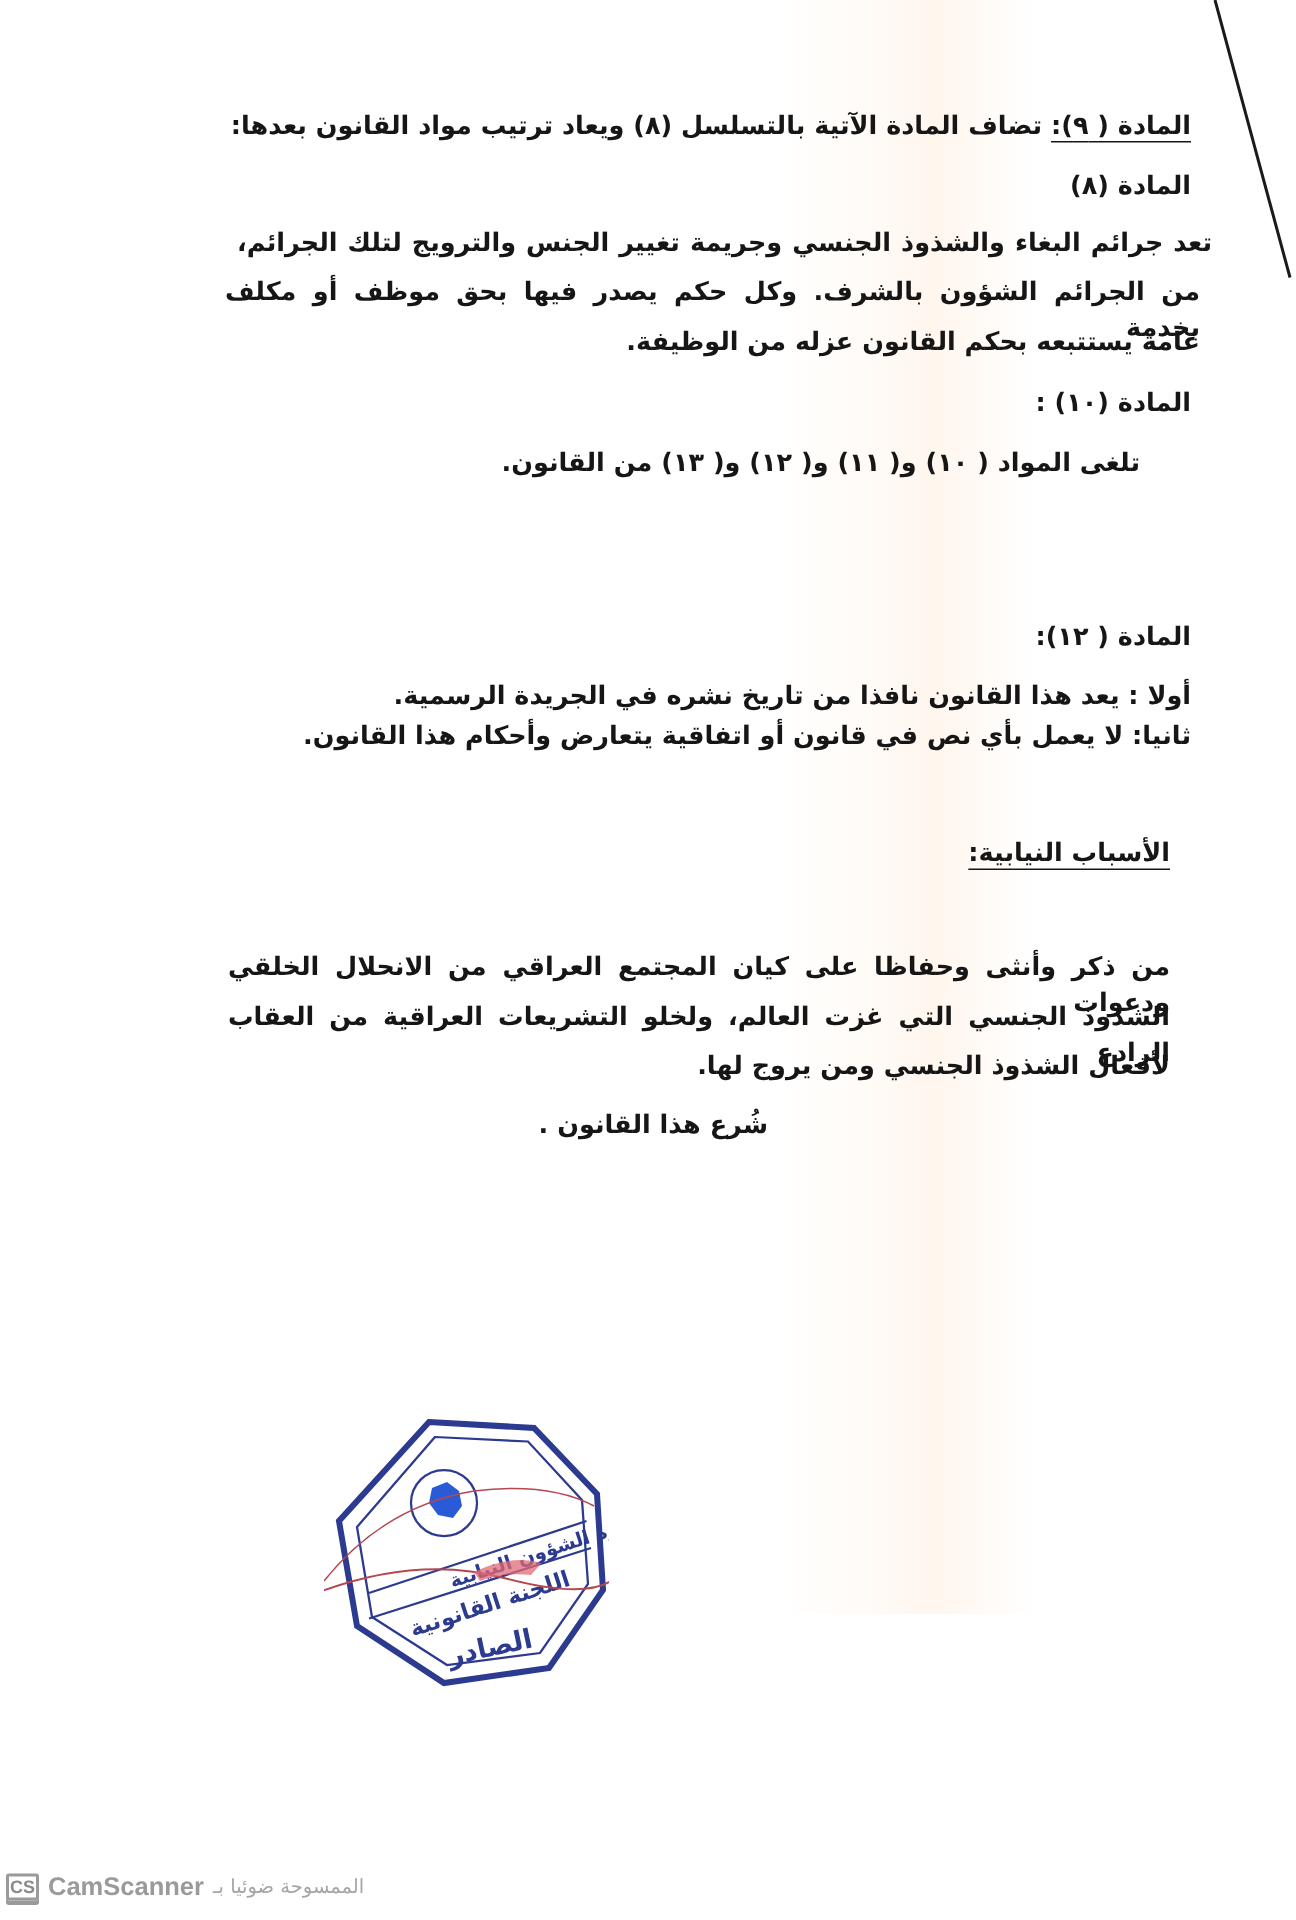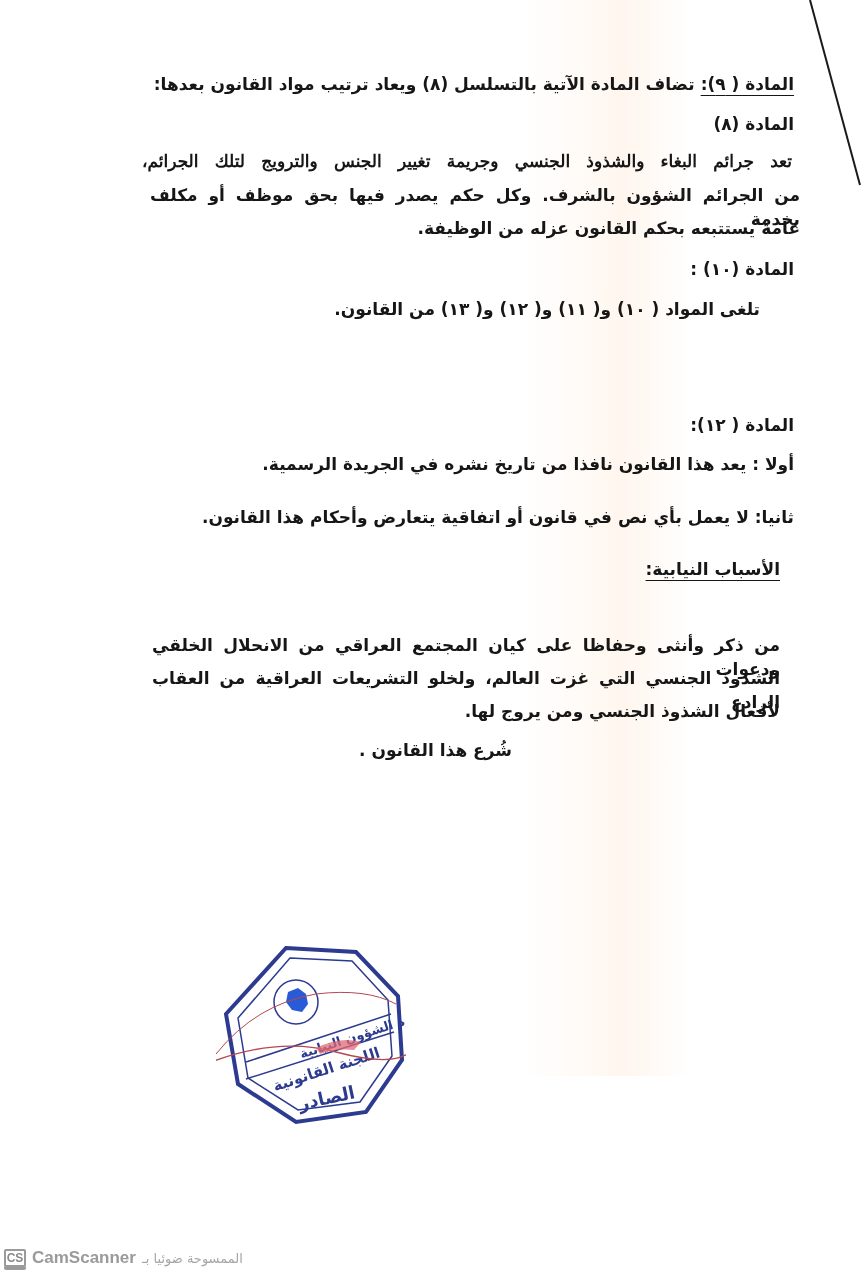--- a/index.html
+++ b/index.html
@@ -86,31 +86,31 @@
 
   <svg class="edge-line" viewBox="0 0 864 260">
     <line x1="810" y1="0" x2="860" y2="185" stroke="#1a1a1a" stroke-width="2"></line>
   </svg>
 
   <div class="line" style="right:70px; top:72px;">
     <span class="u">المادة ( ٩):</span><span> تضاف المادة الآتية بالتسلسل (٨) ويعاد ترتيب مواد القانون بعدها:</span>
   </div>
 
   <div class="line" style="right:70px; top:112px;">المادة (٨)</div>
-  <div class="line just" style="right:72px; top:150px; width:650px;font-family:Liberation Serif, serif;">تعد جرائم البغاء والشذوذ الجنسي وجريمة تغيير الجنس والترويج لتلك الجرائم،</div>
+  <div class="line just" style="right:56px; top:150px; width:650px;">تعد جرائم البغاء والشذوذ الجنسي وجريمة تغيير الجنس والترويج لتلك الجرائم،</div>
   <div class="line just" style="right:64px; top:183px; width:650px;">من الجرائم الشؤون بالشرف. وكل حكم يصدر فيها بحق موظف أو مكلف بخدمة</div>
   <div class="line" style="right:64px; top:216px;">عامة يستتبعه بحكم القانون عزله من الوظيفة.</div>
 
   <div class="line" style="right:70px; top:257px;">المادة (١٠) :</div>
   <div class="line" style="right:104px; top:297px;">تلغى المواد ( ١٠) و( ١١) و( ١٢) و( ١٣) من القانون.</div>
 
 
   <div class="line" style="right:70px; top:413px;">المادة ( ١٢):</div>
   <div class="line" style="right:70px; top:452px;text-align:center;">أولا : يعد هذا القانون نافذا من تاريخ نشره في الجريدة الرسمية.</div>
-  <div class="line" style="right:70px; top:505px;">ثانيا: لا يعمل بأي نص في قانون أو اتفاقية يتعارض وأحكام هذا القانون.</div>
+  <div class="line" style="right:70px; top:479px;">ثانيا: لا يعمل بأي نص في قانون أو اتفاقية يتعارض وأحكام هذا القانون.</div>
 
   <div class="line u" style="right:84px; top:557px;">الأسباب النيابية:</div>
   <div class="line just" style="right:84px; top:633px; width:628px;">من ذكر وأنثى وحفاظا على كيان المجتمع العراقي من الانحلال الخلقي ودعوات</div>
   <div class="line just" style="right:84px; top:666px; width:628px;">الشذوذ الجنسي التي غزت العالم، ولخلو التشريعات العراقية من العقاب الرادع</div>
   <div class="line" style="right:84px; top:699px;">لأفعال الشذوذ الجنسي ومن يروج لها.</div>
   <div class="line" style="right:352px; top:738px;">شُرع هذا القانون .</div>
 
   <svg class="stamp" viewBox="0 0 190 182">
     <defs>
       <path id="topArc" d="M 40 70 Q 95 10 160 40"></path>

